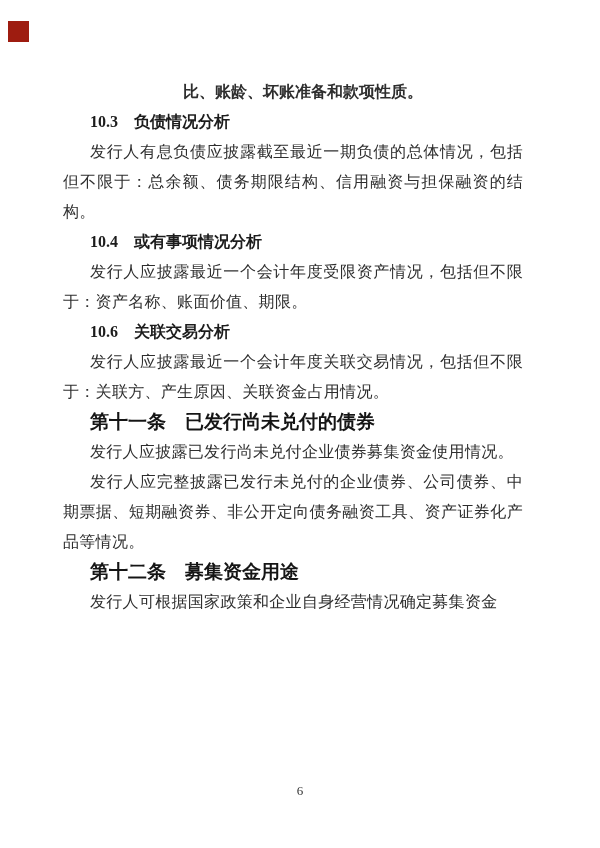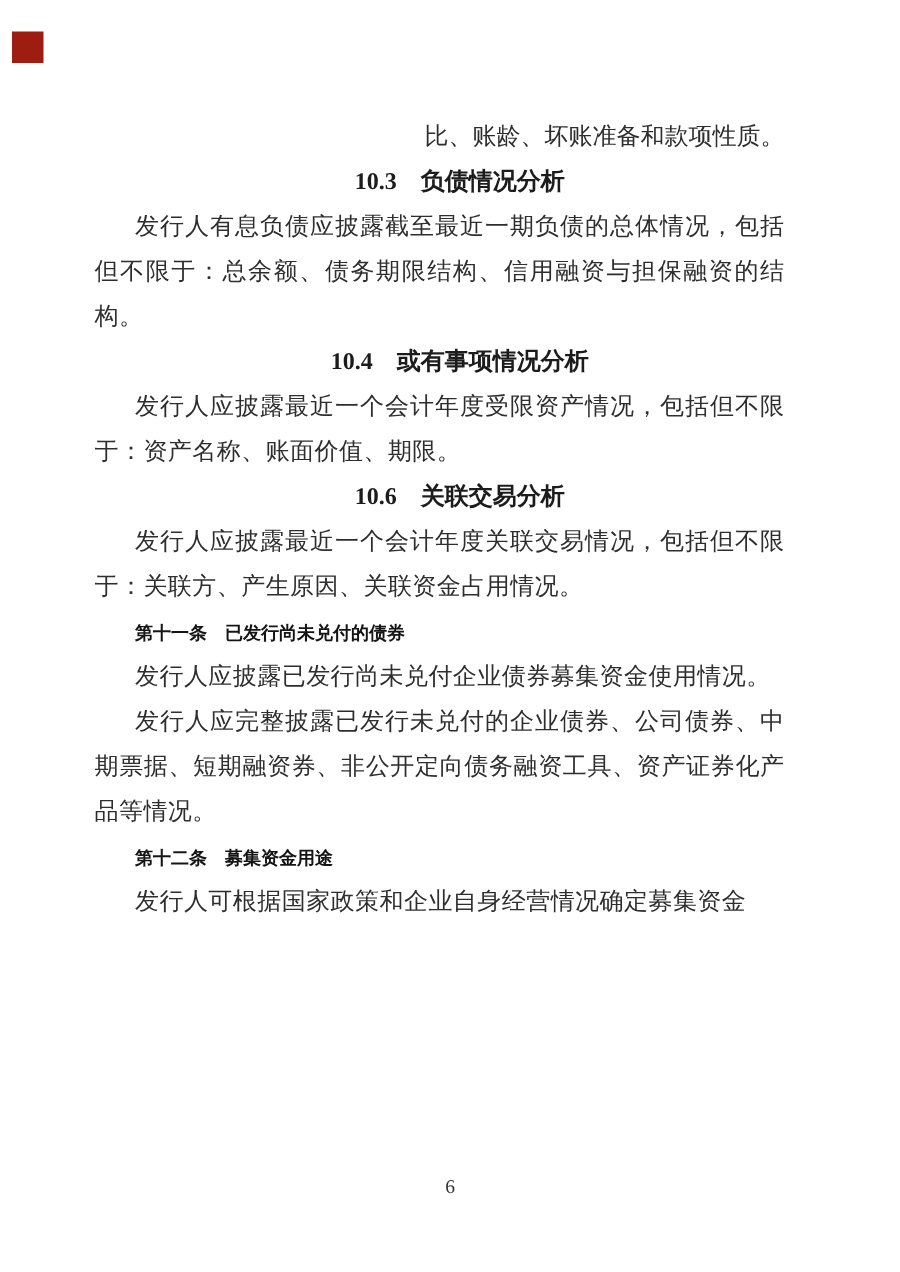--- a/index.html
+++ b/index.html
@@ -28,39 +28,40 @@
     line-height: 30px;
   }
   .content > * {
     margin: 0;
     padding: 0;
     font-size: 16px;
     line-height: 30px;
   }
   .cont {
     text-indent: 20px;
-    text-align: right;
+    text-align: center;
+    font-weight: bold;
   }
   .para {
     text-indent: 27px;
     text-align: justify;
     text-justify: inter-character;
     letter-spacing: 0.3px;
   }
   .h-num {
     text-indent: 27px;
     font-weight: bold;
     color: #1c1c1c;
-    text-align: center;
+    text-align: left;
   }
   .h-art {
     text-indent: 27px;
     font-weight: bold;
     font-family: "Liberation Sans", "DejaVu Sans", sans-serif;
-    font-size: 12px;
+    font-size: 19px;
     color: #151515;
     text-align: left;
   }
   .page-number {
     position: absolute;
     top: 783px;
     left: 0;
     width: 100%;
     text-align: center;
     font-size: 13px;

